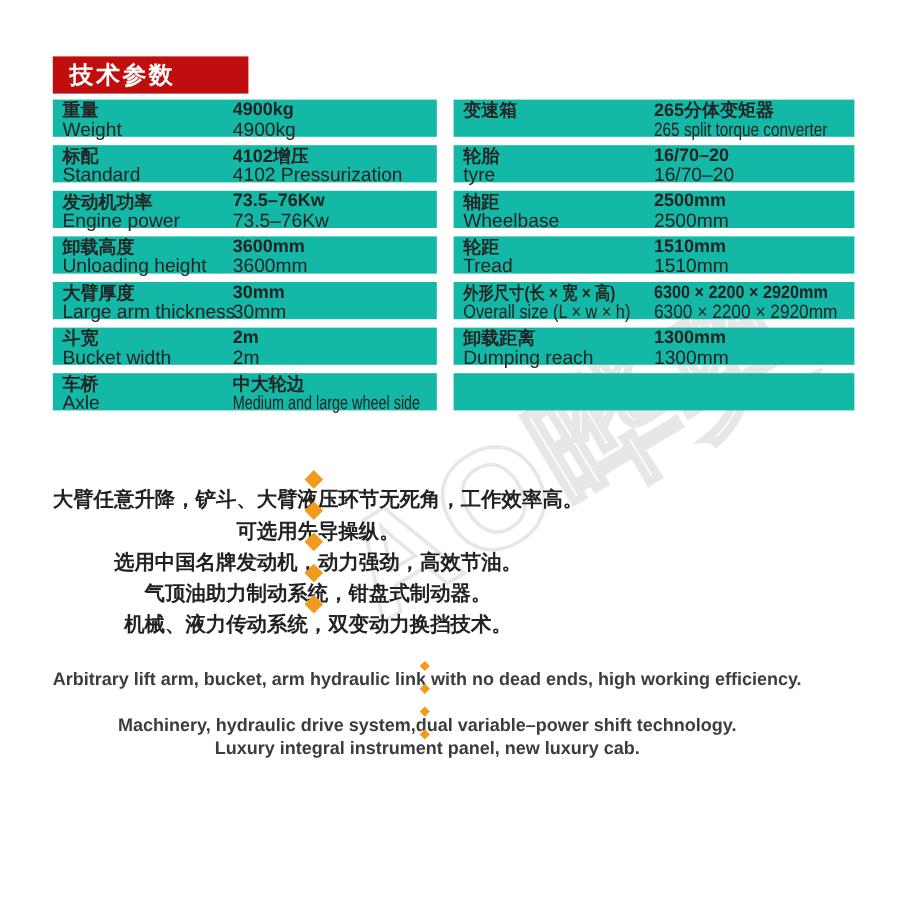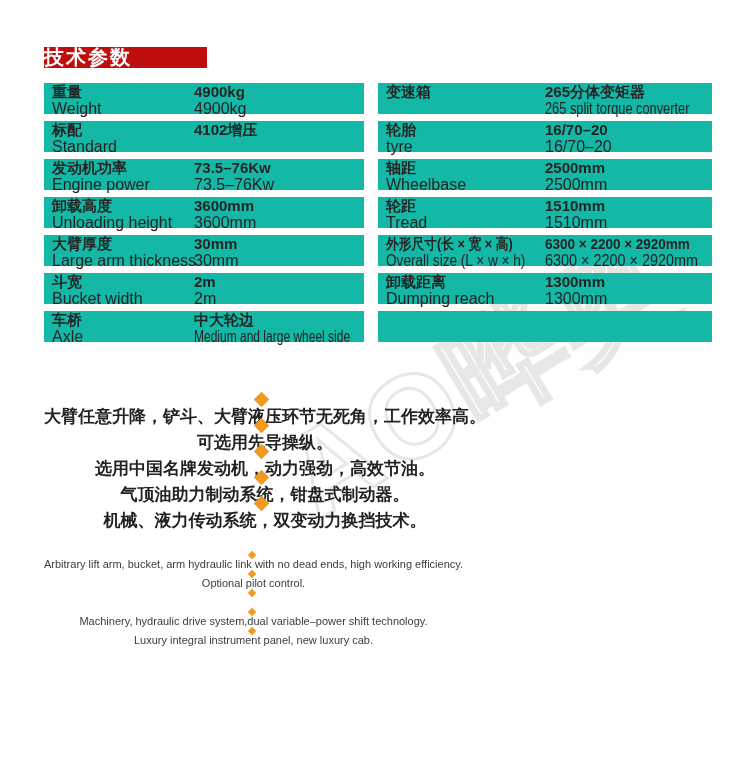--- a/index.html
+++ b/index.html
@@ -5,22 +5,22 @@
   html, body { margin:0; padding:0; background:#fff; }
   .page {
     position:relative; width:750px; height:760px; background:#ffffff;
     overflow:hidden;
     font-family:"Liberation Sans","DejaVu Sans",sans-serif;
     color:#242424;
   }
 
   
   .title-bar {
-    position:absolute; left:44px; top:47px; width:163px; height:21px;
-    background:#c00d0d; box-sizing:border-box; 
+    position:absolute; left:44px; top:47px; width:163px; height:31px;
+    background:#c00d0d; box-sizing:border-box; padding-left:14px;
     display:flex; align-items:center;
   }
   .title-bar .title-text {
     color:#ffffff; font-size:20px; font-weight:bold; letter-spacing:2px;
     white-space:nowrap;
   }
 
   
   .watermark {
     position:absolute; left:200px; top:290px; width:560px; height:170px;
@@ -44,21 +44,21 @@
   .sq80 { transform:scaleX(.80); transform-origin:0 0; }
   .sq85 { transform:scaleX(.85); transform-origin:0 0; }
   .sq90 { transform:scaleX(.90); transform-origin:0 0; }
 
   
   ul.features { position:absolute; left:44px; margin:0; padding:0; list-style:none; }
   ul.features li { display:flex; align-items:center;flex-direction:column; }
   .cn-features { top:394px; }
   .cn-features li { height:26px; font-size:17px; font-weight:bold; color:#222; white-space:nowrap; }
   .en-features { top:552px; }
-  .en-features li { height:19px; font-size:11px; font-weight:normal; color:#3c3c3c; white-space:nowrap; }
+  .en-features li { height:19px; font-size:15px; font-weight:bold; color:#3c3c3c; white-space:nowrap; }
   .diamond {
     display:inline-block; background:#f29a1d; flex:none;
     transform:rotate(45deg);
   }
   .cn-features .diamond { width:11px; height:11px; margin-right:8px; }
   .en-features .diamond { width:6px;  height:6px;  margin-right:6px; margin-left:2px; }
 </style>
 </head>
 <body>
 
@@ -75,20 +75,21 @@
     <div class="row left" style="top:83px">
       <span class="l1 lab">重量</span>
       <span class="l2 lab">Weight</span>
       <span class="l1 val">4900kg</span>
       <span class="l2 val">4900kg</span>
     </div>
     <div class="row left" style="top:121px">
       <span class="l1 lab">标配</span>
       <span class="l2 lab">Standard</span>
       <span class="l1 val">4102增压</span>
+      <span class="l2 val">4102 Pressurization</span>
     </div>
     <div class="row left" style="top:159px">
       <span class="l1 lab">发动机功率</span>
       <span class="l2 lab">Engine power</span>
       <span class="l1 val">73.5–76Kw</span>
       <span class="l2 val">73.5–76Kw</span>
     </div>
     <div class="row left" style="top:197px">
       <span class="l1 lab">卸载高度</span>
       <span class="l2 lab">Unloading height</span>
@@ -178,24 +179,20 @@
     </li>
   </ul>
 
   <ul class="features en-features">
     <li>
       <span class="diamond"></span>
       <span>Arbitrary lift arm, bucket, arm hydraulic link with no dead ends, high working efficiency.</span>
     </li>
     <li>
       <span class="diamond"></span>
-      <span>Optional pilot control.</span>
-    </li>
-    <li>
-      <span class="diamond"></span>
     </li>
     <li>
       <span class="diamond"></span>
       <span>Machinery, hydraulic drive system,dual variable–power shift technology.</span>
     </li>
     <li>
       <span class="diamond"></span>
       <span>Luxury integral instrument panel, new luxury cab.</span>
     </li>
   </ul>

